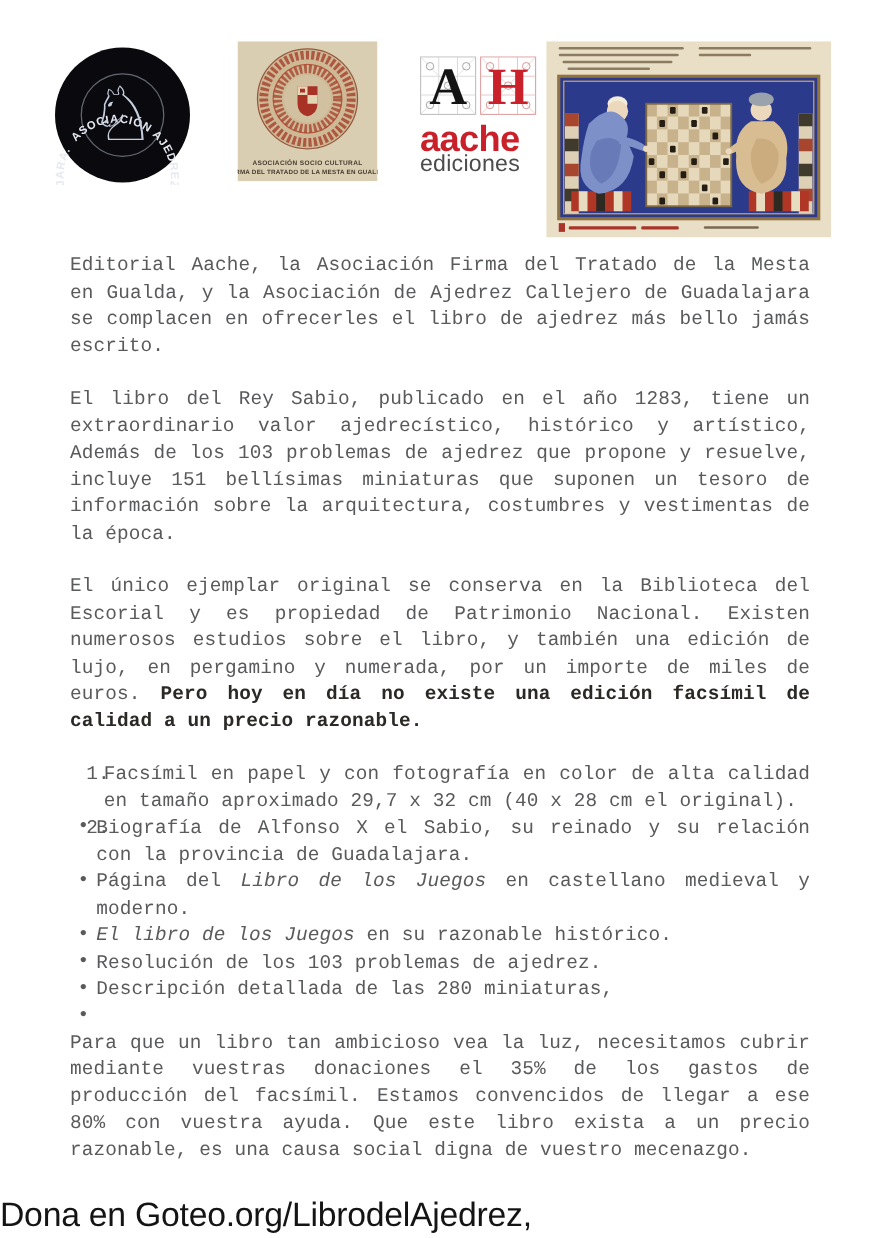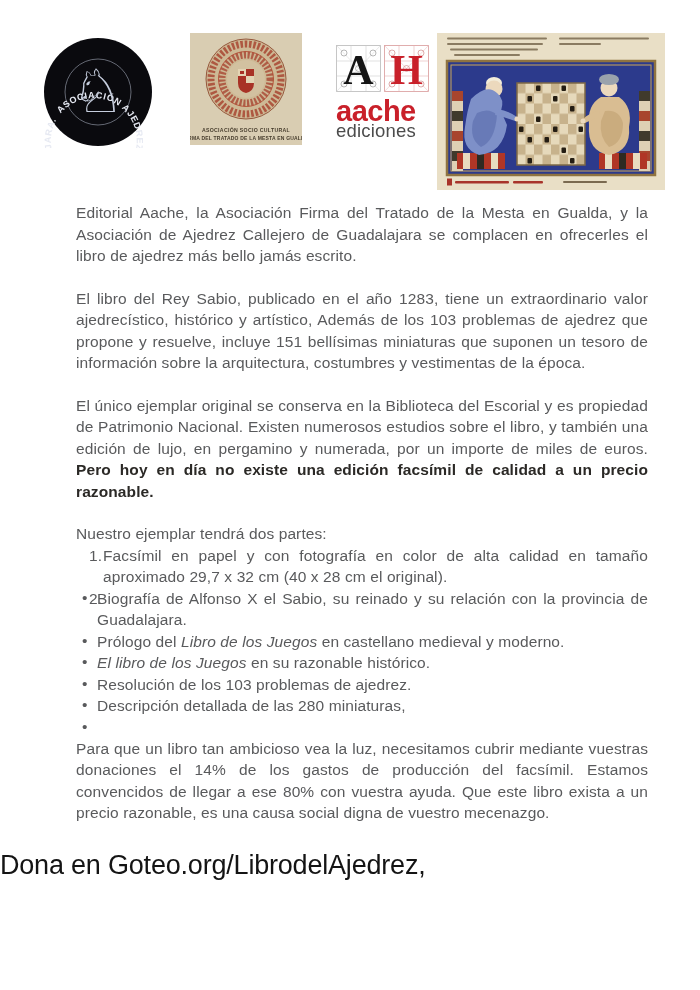--- a/index.html
+++ b/index.html
@@ -14,26 +14,27 @@
   }
   
   .logos { position:relative; height:190px; }
   .logo-knight  { position:absolute; left:42px;  top:36px; }
   .logo-seal    { position:absolute; left:190px; top:33px; }
   .logo-aache   { position:absolute; left:336px; top:45px; }
   .miniature    { position:absolute; left:437px; top:33px; }
 
   
   .body {
-    margin:12px 52px 0 76px;
+    margin:12px 52px 0 56px;
     font-size:15.5px;
     line-height:21.5px;
     color:#595a5c;
     text-align:justify;
     letter-spacing:.1px;
+    font-family:Liberation Mono, monospace;
   }
   .body p { margin:0 0 21px 0; }
   .body p.tight { margin-bottom:0; }
   .body strong { color:#2b2926; font-weight:700; }
   ol.parts { list-style:none; margin:0; }
   ol.parts li { position:relative; padding-left:27px; }
   ol.parts .num { position:absolute; left:13px; top:0; }
   ul.features { list-style:none; margin:0 0 21px 0; }
   ul.features li { position:relative; padding-left:21px; }
   ul.features .marker { position:absolute; left:6px; top:-1px; }
@@ -205,36 +206,35 @@
     </svg>
   </header>
 
   <main class="body">
     <p>Editorial Aache, la Asociación Firma del Tratado de la Mesta en Gualda, y la Asociación de Ajedrez Callejero de Guadalajara se complacen en ofrecerles el libro de ajedrez más bello jamás escrito.</p>
 
     <p>El libro del Rey Sabio, publicado en el año 1283, tiene un extraordinario valor ajedrecístico, histórico y artístico, Además de los 103 problemas de ajedrez que propone y resuelve, incluye 151 bellísimas miniaturas que suponen un tesoro de información sobre la arquitectura, costumbres y vestimentas de la época.</p>
 
     <p><span>El único ejemplar original se conserva en la Biblioteca del Escorial y es propiedad de Patrimonio Nacional. Existen numerosos estudios sobre el libro, y también una edición de lujo, en pergamino y numerada, por un importe de miles de euros. </span><strong>Pero hoy en día no existe una edición facsímil de calidad a un precio razonable.</strong></p>
 
-    <p class="tight">Nuestro ejemplar tendrá dos partes:</p>
 
     <ol class="parts">
       <li><span class="num">1.</span><span>Facsímil en papel y con fotografía en color de alta calidad en tamaño aproximado 29,7 x 32 cm (40 x 28 cm el original).</span></li>
       <li><span class="num">2.</span></li>
     </ol>
 
     <ul class="features">
       <li><span class="marker">•</span><span>Biografía de Alfonso X el Sabio, su reinado y su relación con la provincia de Guadalajara.</span><em></em><span></span></li>
-      <li><span class="marker">•</span><span>Prólogo del </span><em>Libro de los Juegos</em><span> en castellano medieval y moderno.</span></li>
+      <li><span class="marker">•</span><span>Página del </span><em>Libro de los Juegos</em><span> en castellano medieval y moderno.</span></li>
       <li><span class="marker">•</span><span></span><em>El libro de los Juegos</em><span> en su razonable histórico.</span></li>
       <li><span class="marker">•</span><span>Resolución de los 103 problemas de ajedrez.</span><em></em><span></span></li>
       <li><span class="marker">•</span><span>Descripción detallada de las 280 miniaturas,</span><em></em><span></span></li>
       <li><span class="marker">•</span><em></em><span></span></li>
     </ul>
 
-    <p>Para que un libro tan ambicioso vea la luz, necesitamos cubrir mediante vuestras donaciones el 14% de los gastos de producción del facsímil. Estamos convencidos de llegar a ese 80% con vuestra ayuda. Que este libro exista a un precio razonable, es una causa social digna de vuestro mecenazgo.</p>
+    <p>Para que un libro tan ambicioso vea la luz, necesitamos cubrir mediante vuestras donaciones el 35% de los gastos de producción del facsímil. Estamos convencidos de llegar a ese 80% con vuestra ayuda. Que este libro exista a un precio razonable, es una causa social digna de vuestro mecenazgo.</p>
   </main>
 
   <footer class="cta">
     <div>Dona en Goteo.org/LibrodelAjedrez,</div>
   </footer>
 
 </div>
 
 </body></html>

